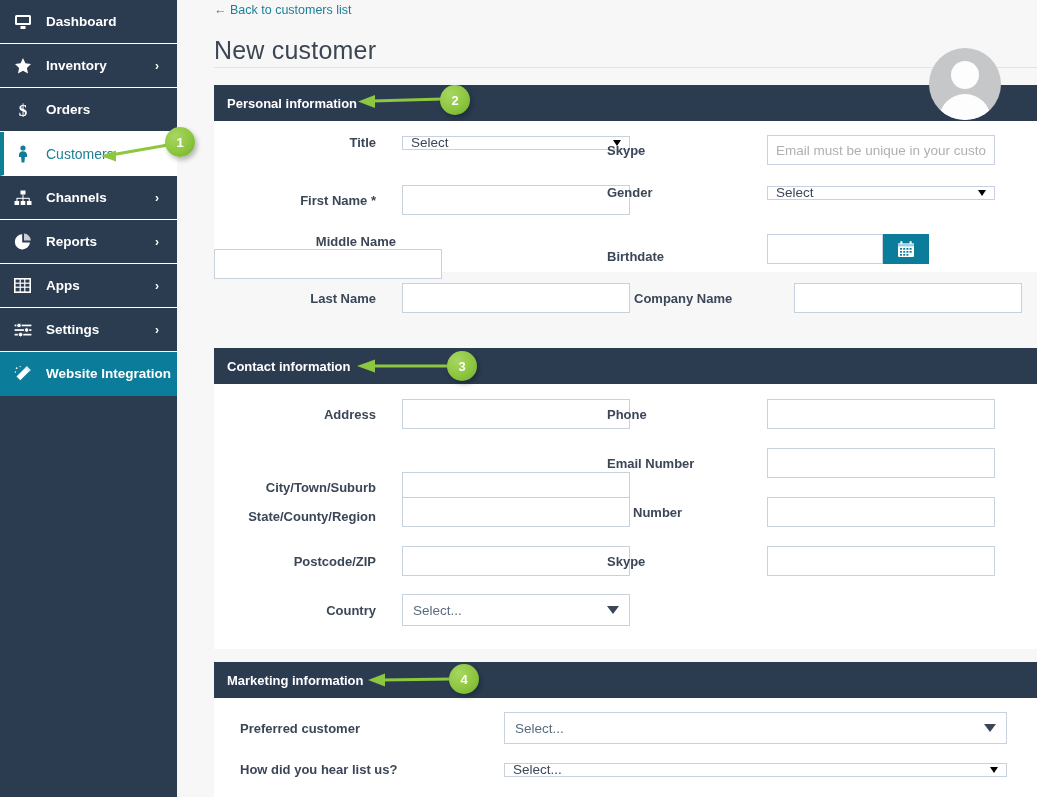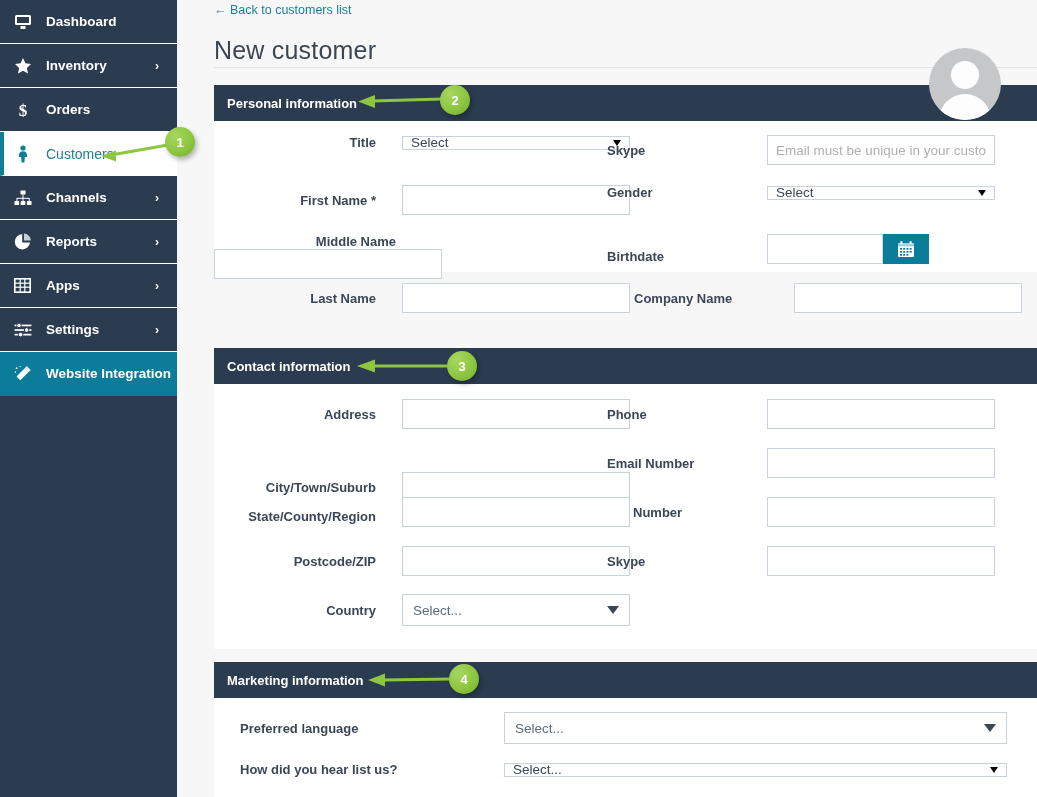--- a/index.html
+++ b/index.html
@@ -448,21 +448,21 @@
           <span class="flabel" style="width:160px; padding-right:28px; text-align:left;">Skype</span>
           <input class="ctl" style="width: 228px;" placeholder="">
         </div>
       </div>
     </section>
 
     <section class="panel" style="top:662px;">
       <div class="panel-head">Marketing information</div>
       <div class="panel-body" style="height:135px;">
         <div class="frow" style="left:0px; top:14px;">
-          <span class="flabel" style="width:290px; padding-right:26px; text-align:left; padding-left:26px;">Preferred language</span>
+          <span class="flabel" style="width:290px; padding-right:26px; text-align:left; padding-left:26px;">Preferred customer</span>
           <div class="sel2" style="width:503px;">
             <span>Select...</span>
             <span class="cap-big"></span>
           </div>
         </div>
         <div class="frow" style="left:0px; top:64px;">
           <span class="flabel" style="width:290px; padding-right:26px; text-align:left; padding-left:26px;">How did you hear list us?</span>
           <div class="sel" style="width:503px;">
             <span>Select...</span>
             <span class="cap-small"></span>

